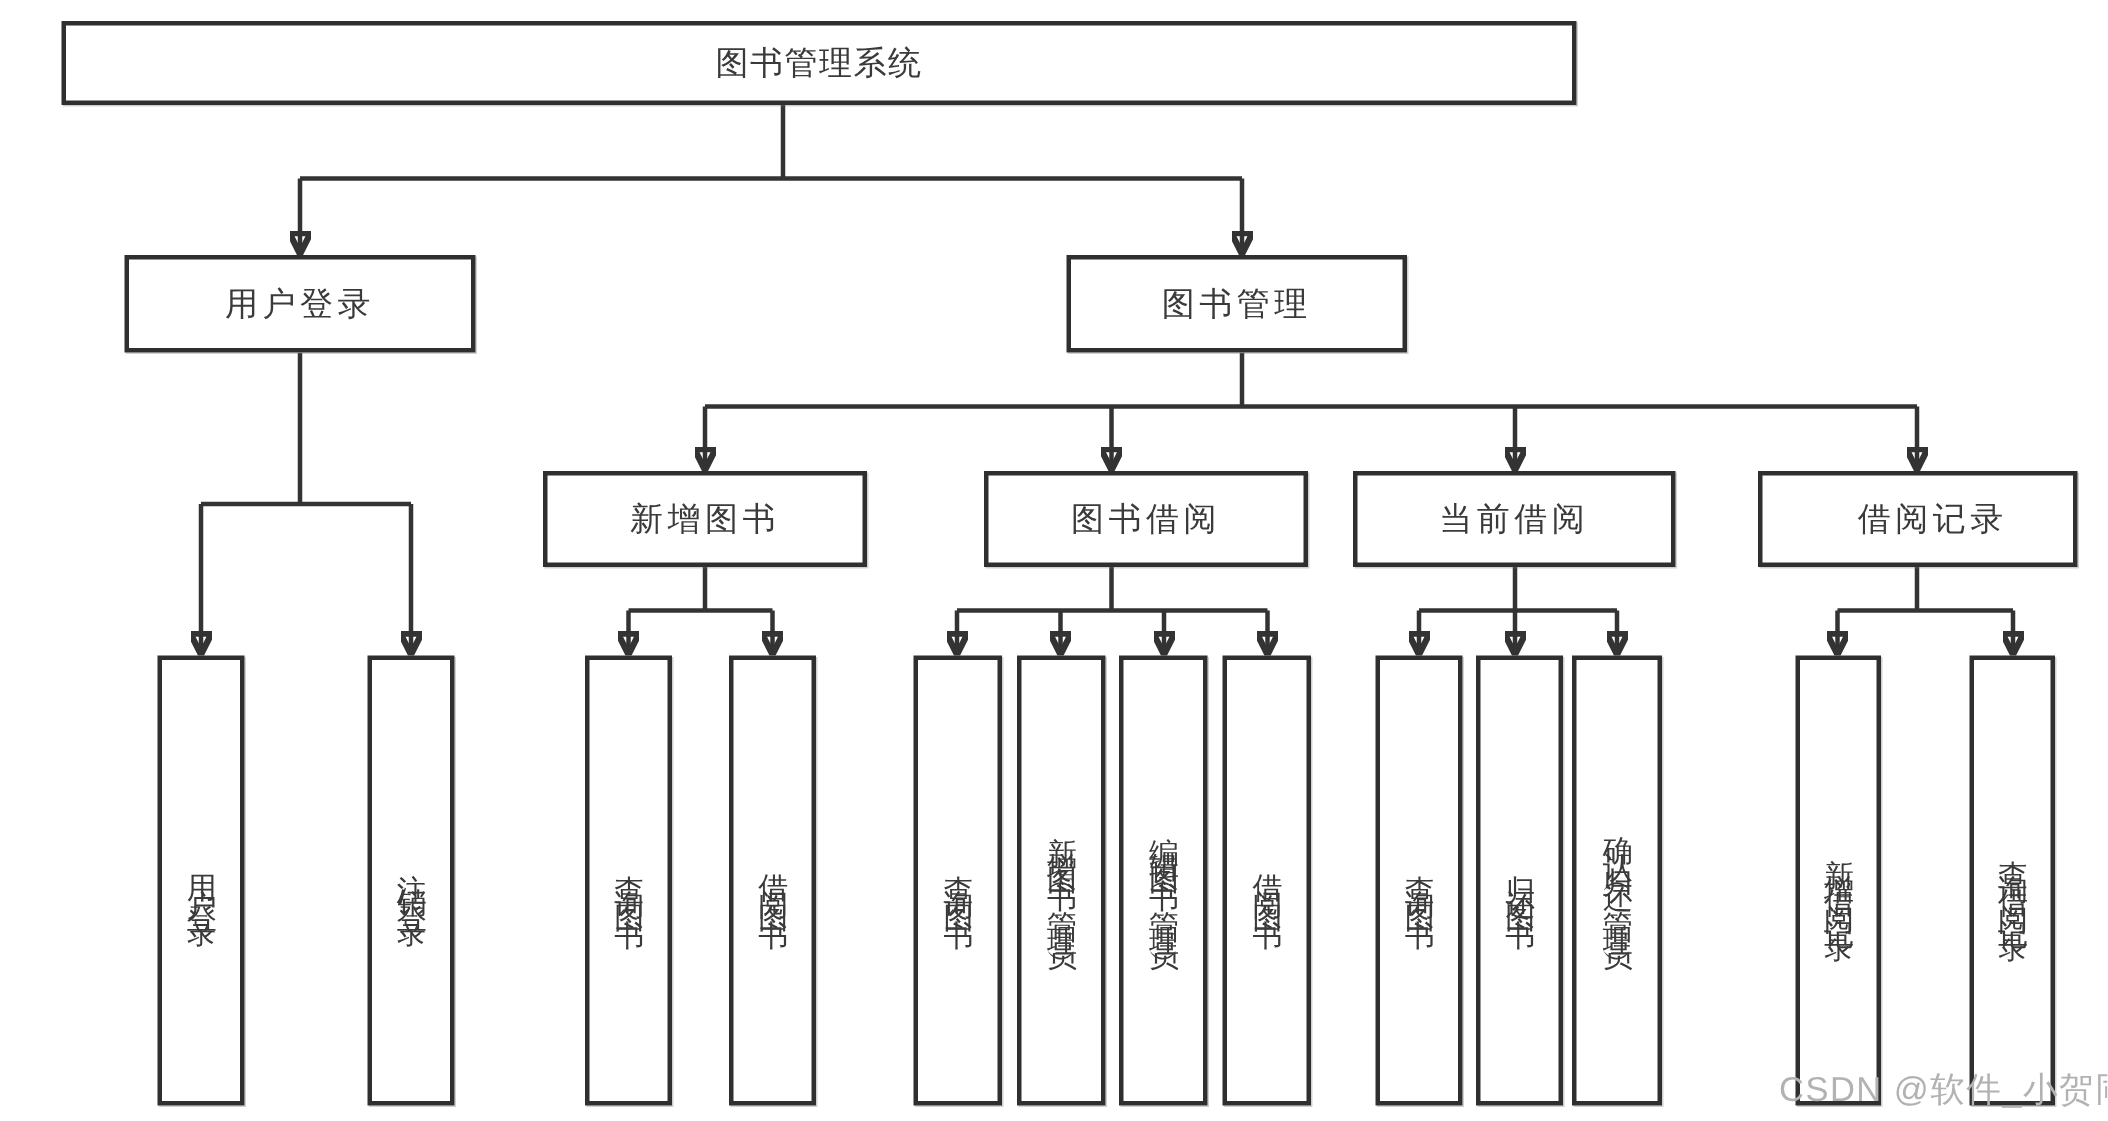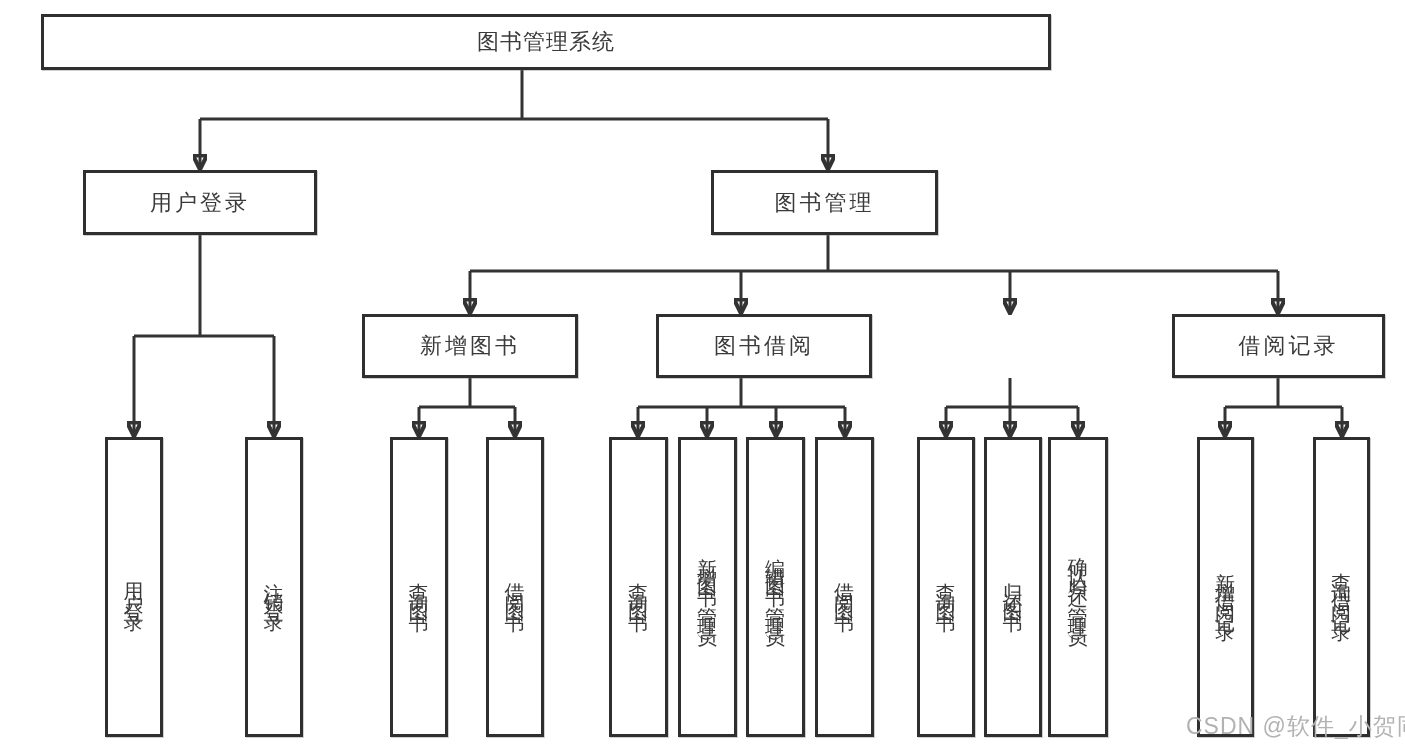--- a/index.html
+++ b/index.html
@@ -103,20 +103,21 @@
     <path d="M1342 407 V435" marker-end="url(#arrowhead)"></path>
   </svg>
 
   <div class="box root-box" style="left:12px; top:14px; width:1010px; height:56px;">图书管理系统</div>
 
   <div class="box hbox" style="left:83px; top:170px; width:234px; height:65px;">用户登录</div>
   <div class="box hbox" style="left:711px; top:170px; width:227px; height:65px;">图书管理</div>
 
   <div class="box hbox" style="left:362px; top:314px; width:216px; height:64px;">新增图书</div>
   <div class="box hbox" style="left:633px; top:314px; width:216px; height:64px;margin-left:23px;">图书借阅</div>
+  <div class="box hbox" style="left:902px; top:314px; width:215px; height:64px;">当前借阅</div>
   <div class="box hbox" style="left:1172px; top:314px; width:213px; height:64px;padding-left:20px;">借阅记录</div>
 
   <div class="box vbox" style="left:105px; top:437px; width:58px; height:300px;">用户登录</div>
   <div class="box vbox" style="left:245px; top:437px; width:58px; height:300px;">注销登录</div>
 
   <div class="box vbox" style="left:390px; top:437px; width:58px; height:300px;">查询图书</div>
   <div class="box vbox" style="left:486px; top:437px; width:58px; height:300px;">借阅图书</div>
 
   <div class="box vbox" style="left:609px; top:437px; width:59px; height:300px;">查询图书</div>
   <div class="box vbox" style="left:678px; top:437px; width:59px; height:300px;">新增图书（管理员）</div>

